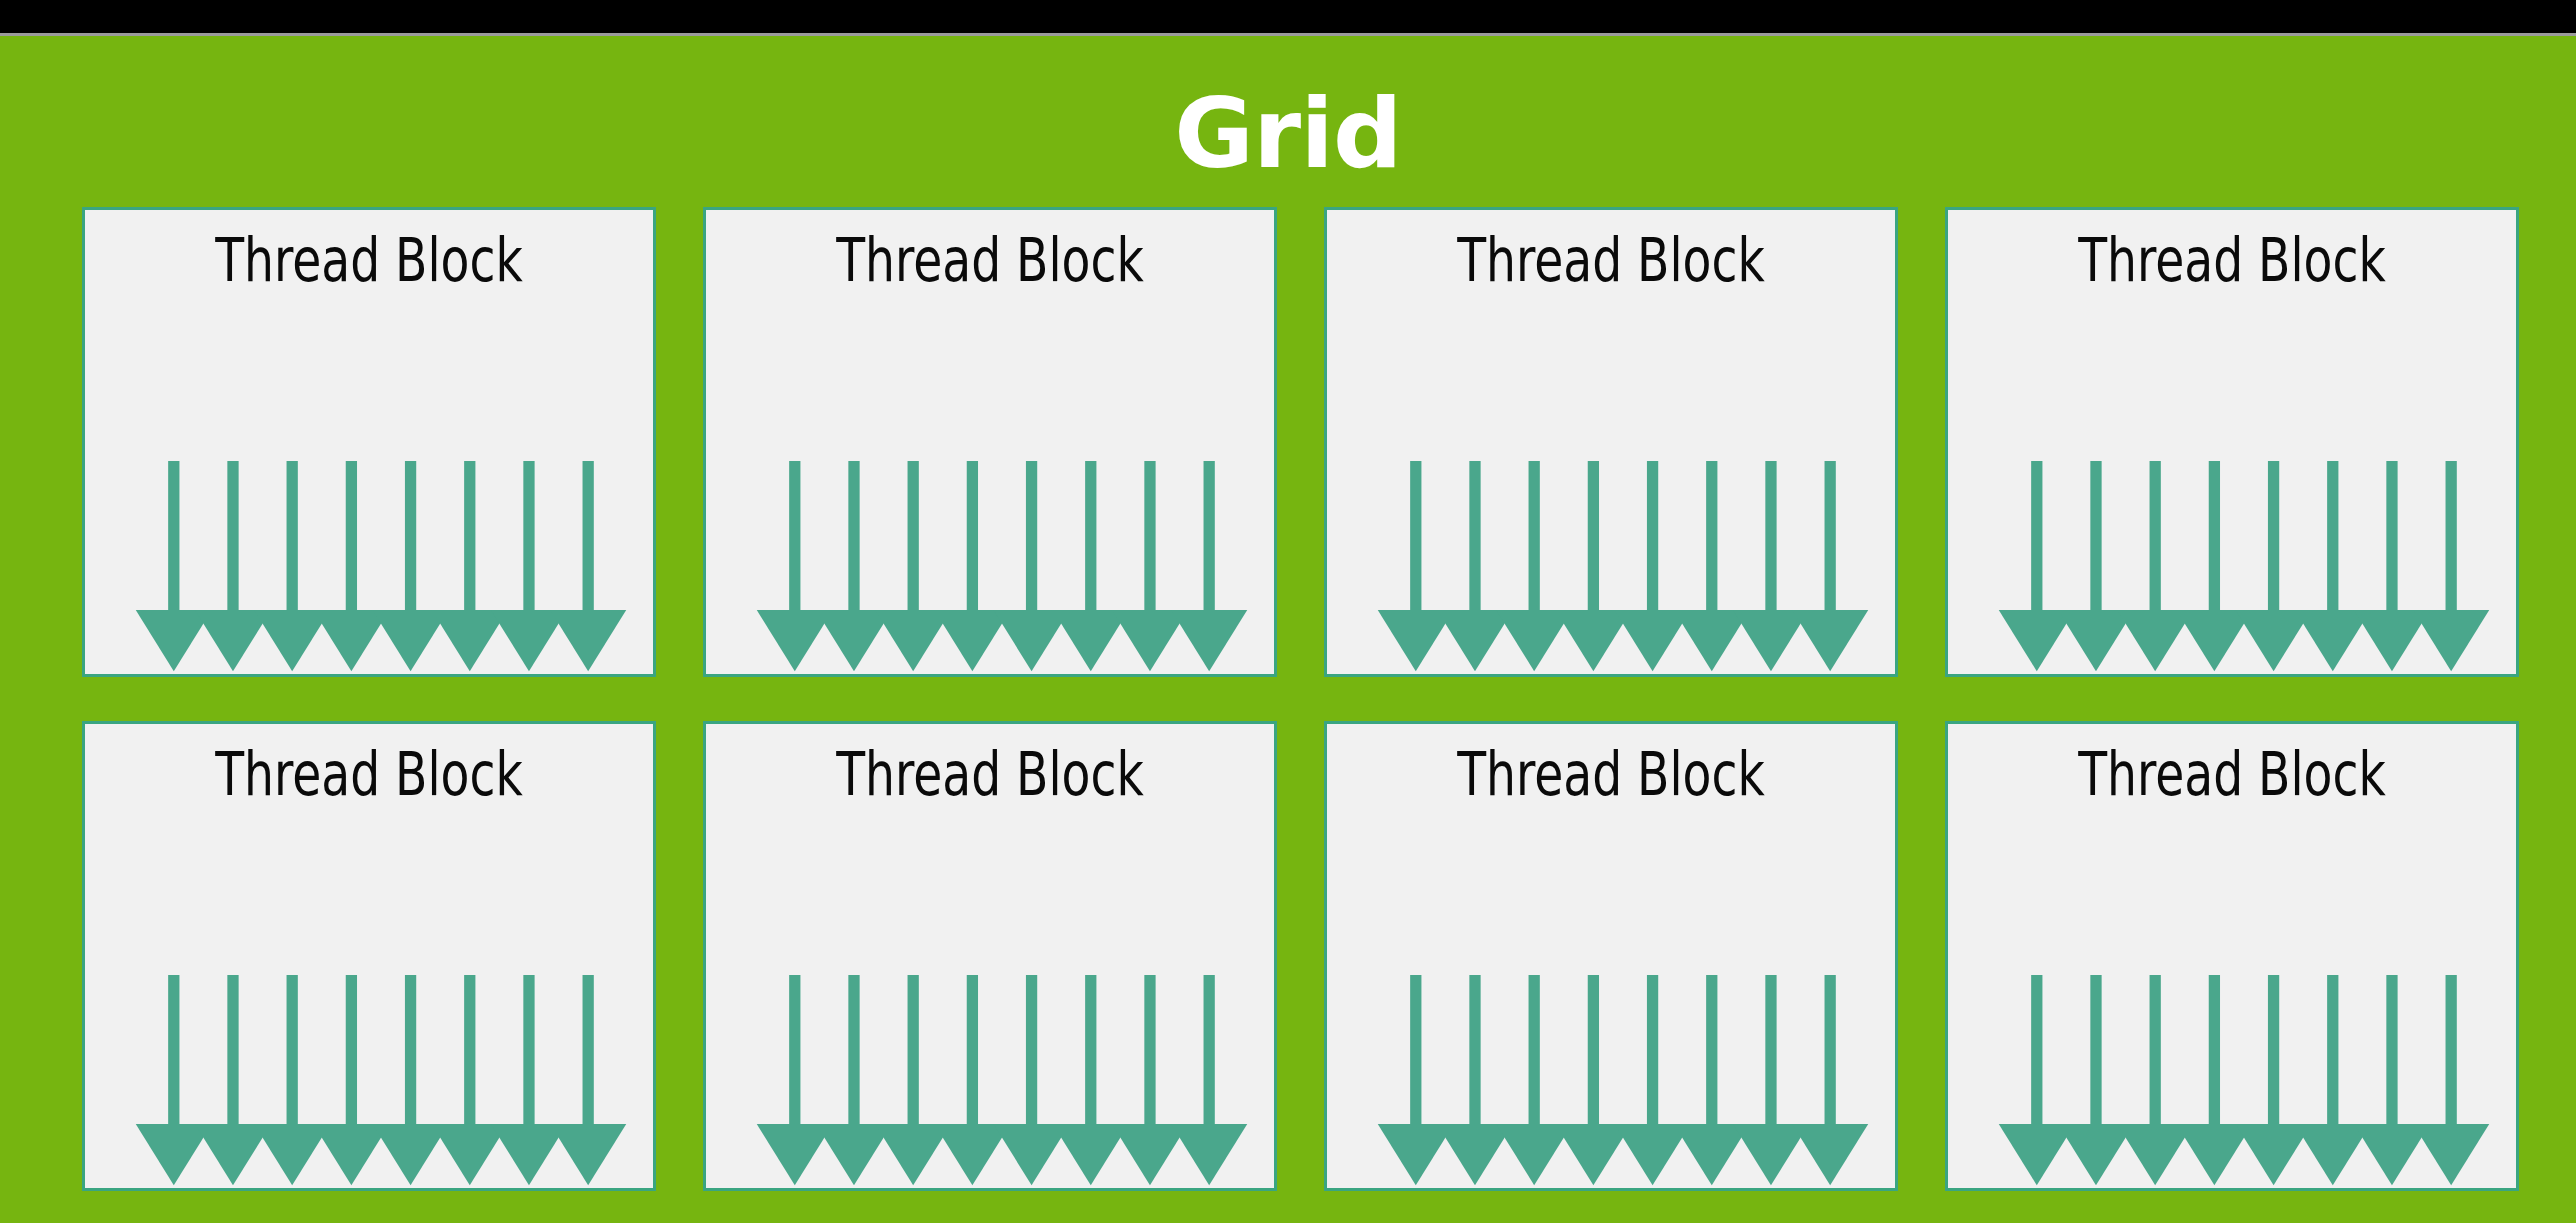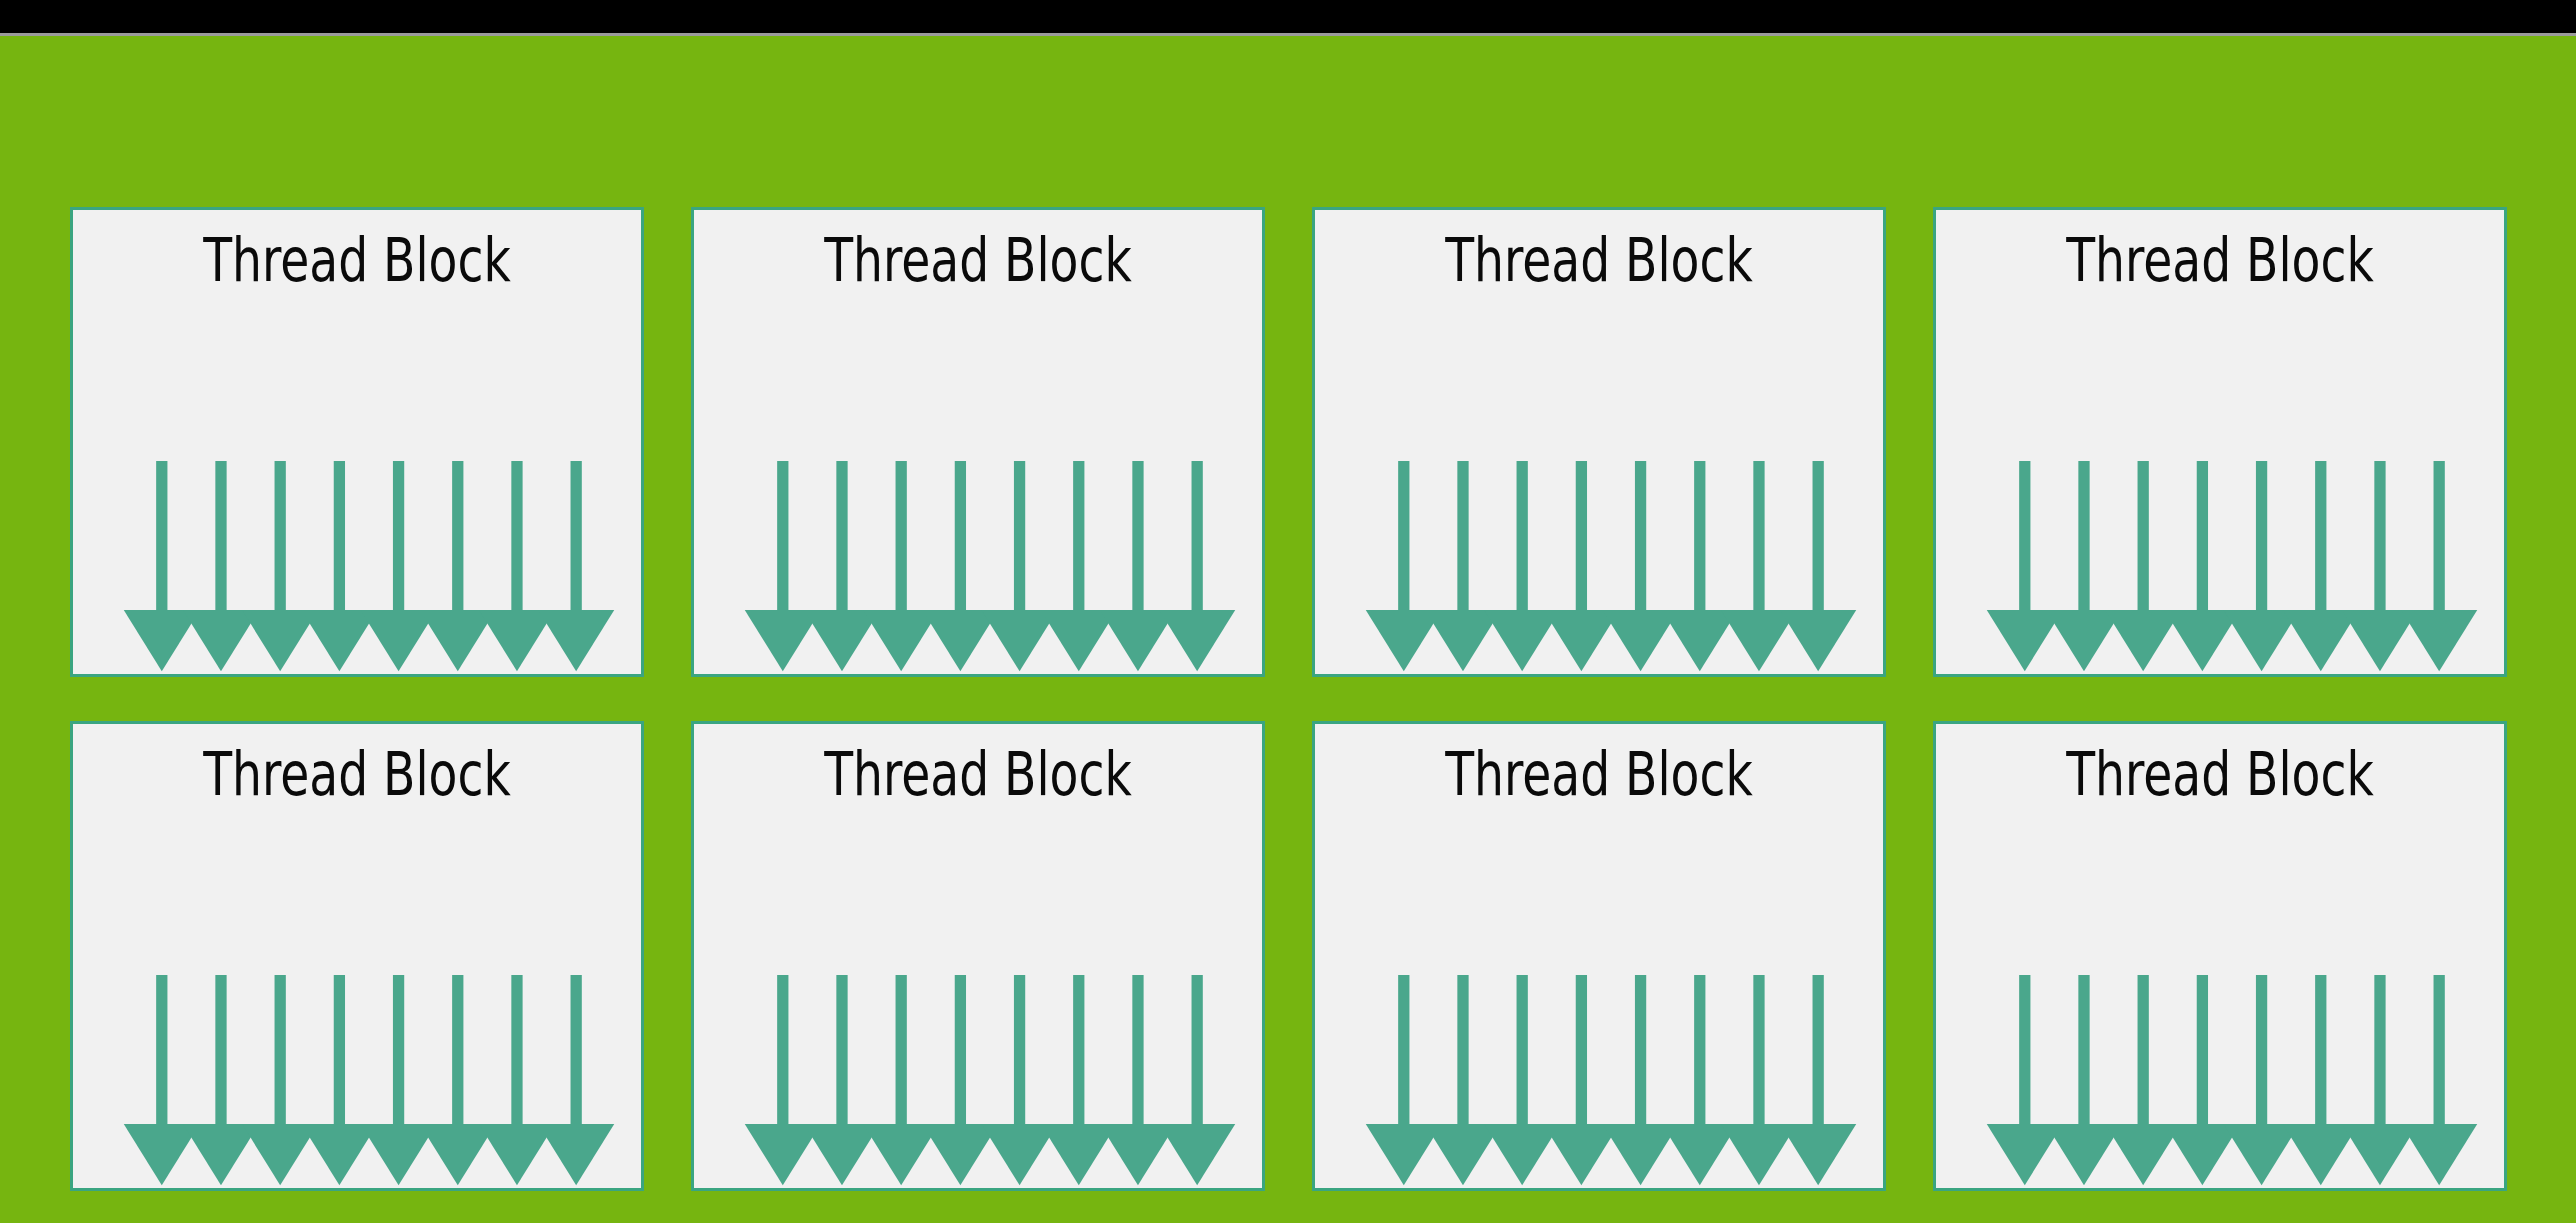--- a/index.html
+++ b/index.html
@@ -66,21 +66,21 @@
   .blocks {
     position: absolute;
     left: 70px;
     top: 171px;
     width: 2437px;
     height: 1018px;
   }
 
   .block-row {
     position: absolute;
-    left: 0;
+    left: 12px;
     width: 2035px;
     height: 470px;
   }
   .block-row.row-0 { top: 0; }
   .block-row.row-1 { top: 514px; }
 
   .thread-block {
     position: absolute;
     top: 0;
     width: 574px;
@@ -129,20 +129,21 @@
 </head>
 <body>
 
 <div id="slide">
 
   <div class="topbar"></div>
   <div class="topbar-rule"></div>
 
   <div class="grid-canvas">
 
+    <div class="grid-title">Grid</div>
 
     <div class="blocks">
 
       <div class="block-row row-0">
 
         <div class="thread-block col-0">
           <div class="block-label">Thread Block</div>
           <div class="threads">
             <svg viewBox="0 0 806 300" preserveAspectRatio="none" aria-hidden="true">
               <g fill="#4aa78c">

